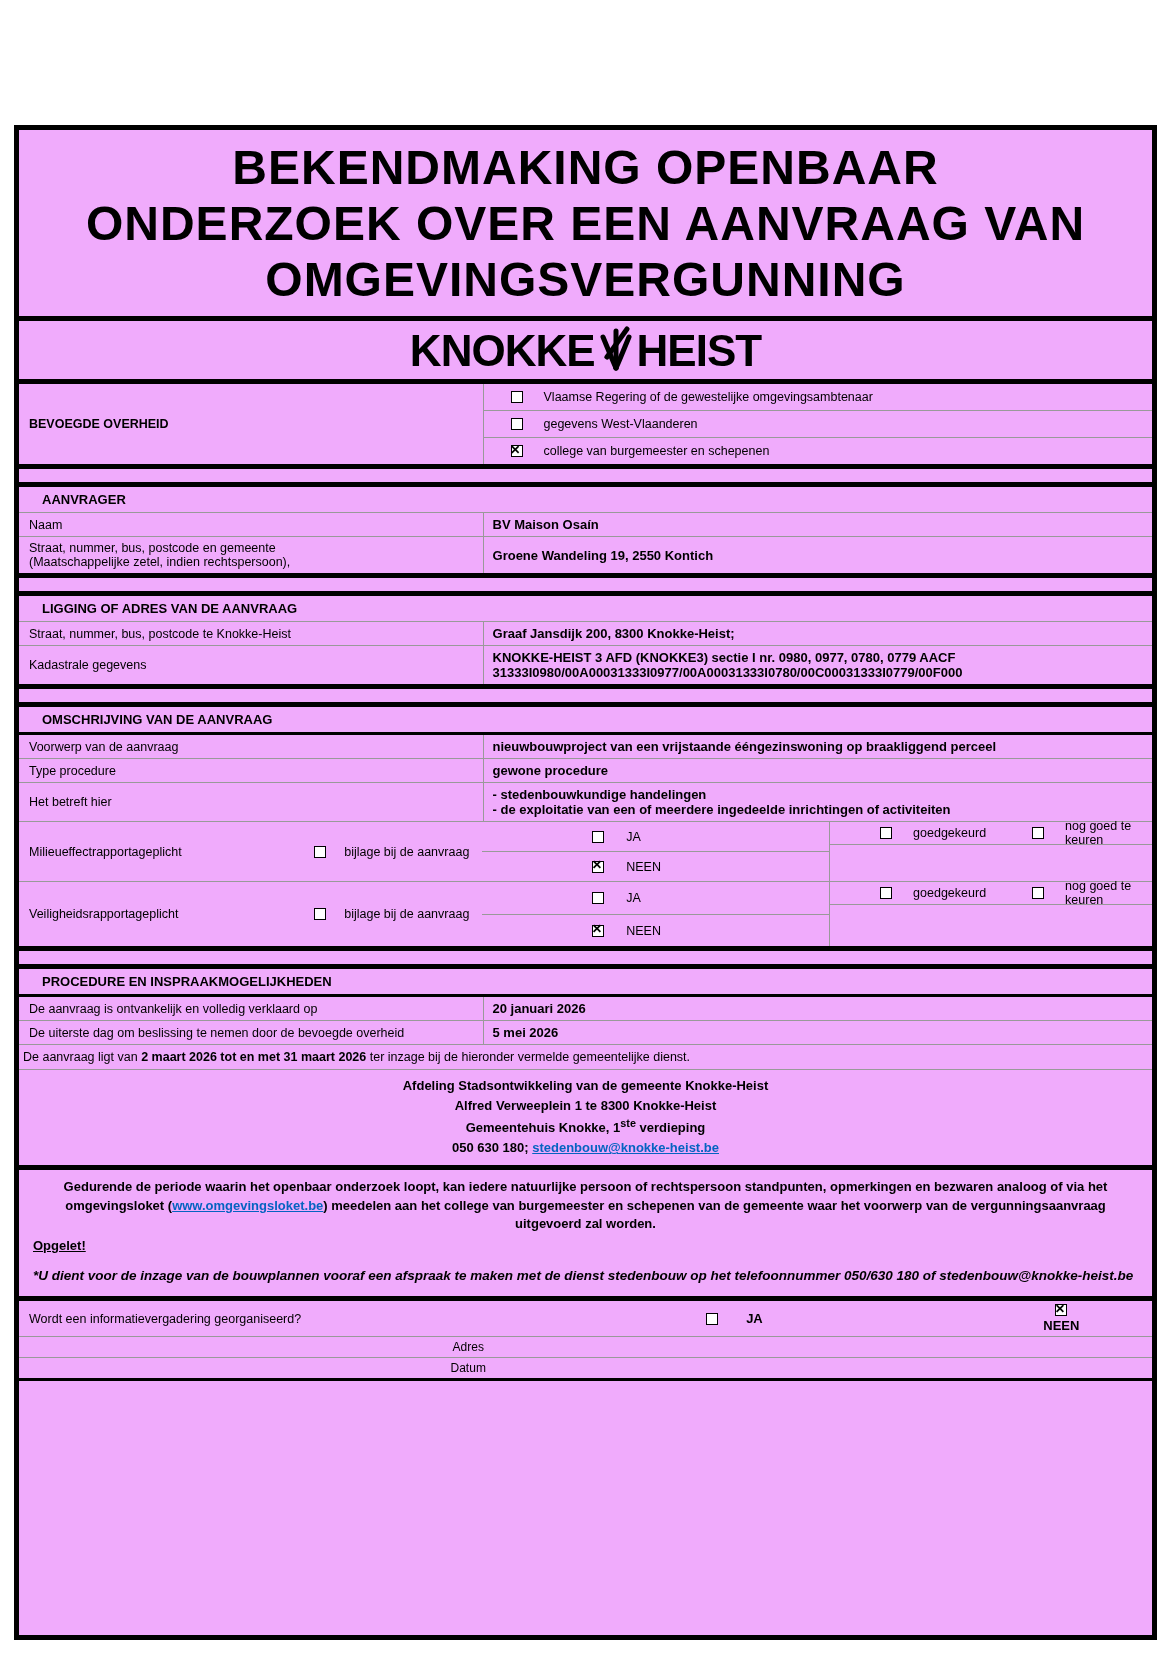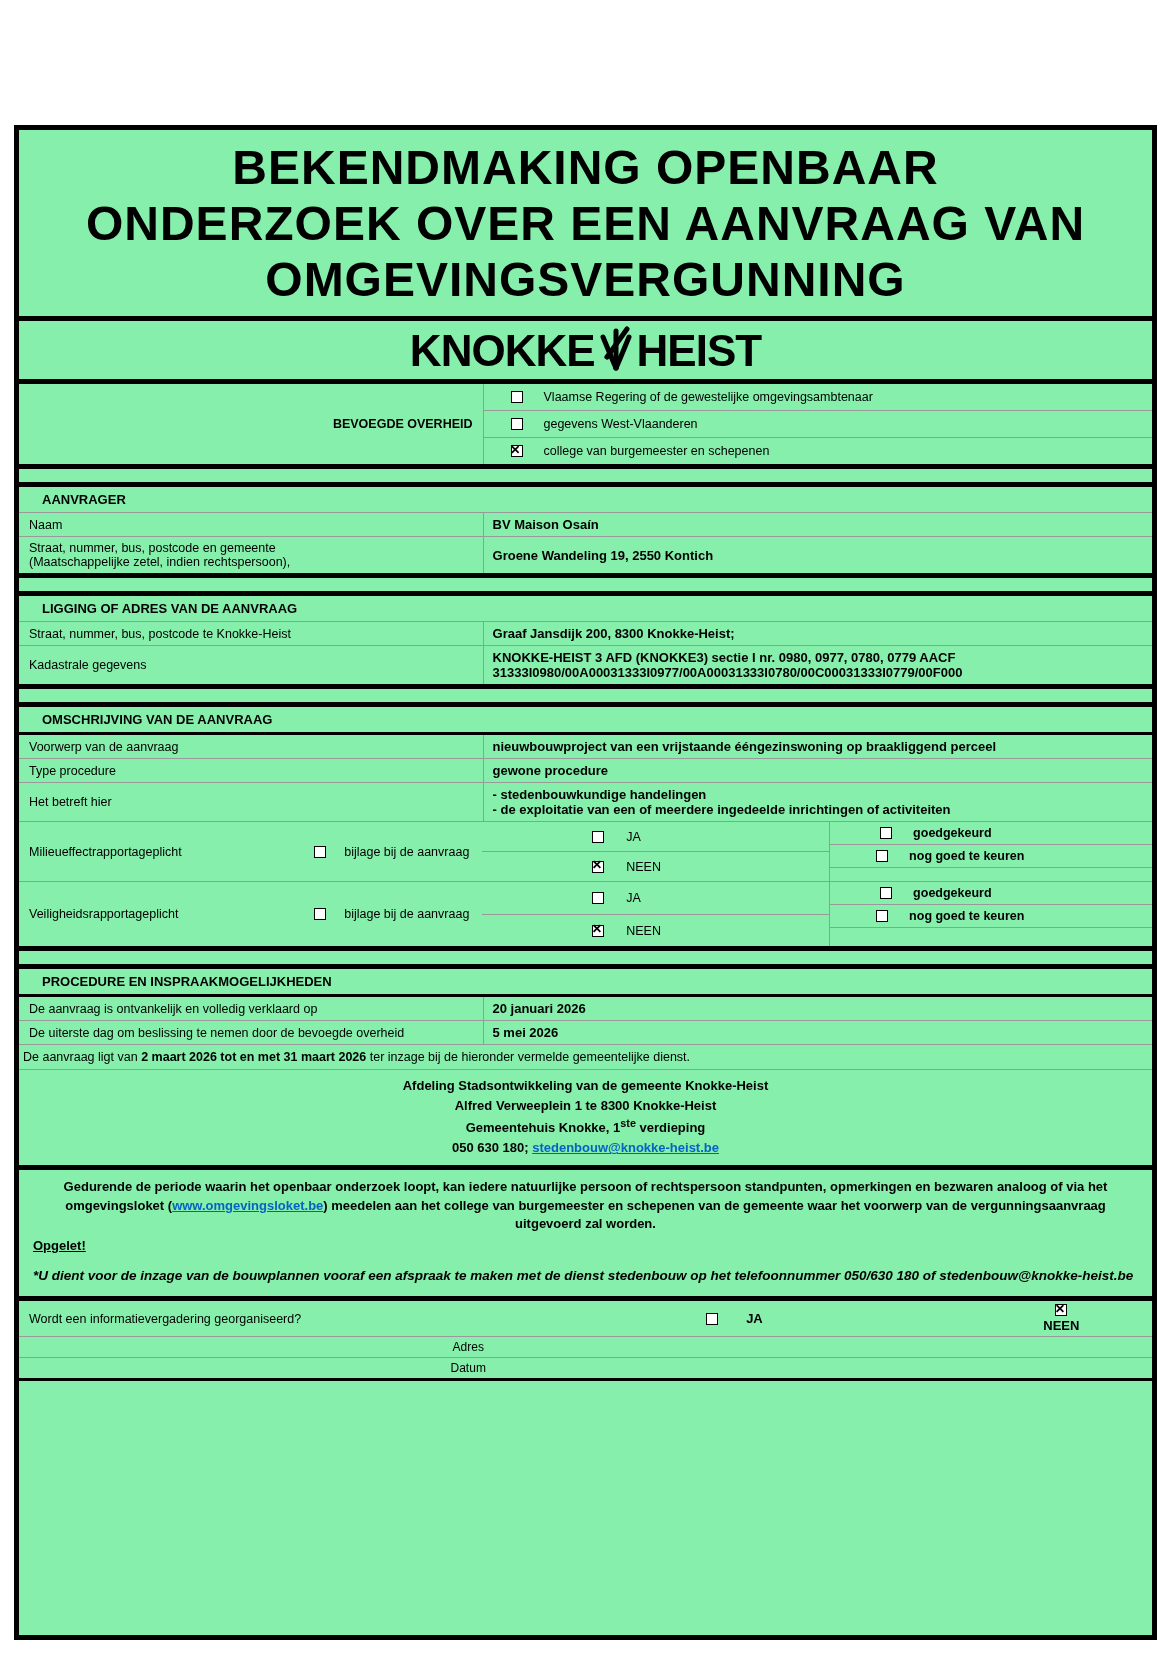--- a/index.html
+++ b/index.html
@@ -1,19 +1,19 @@
 <!DOCTYPE html>
 <html><head>
 <meta charset="utf-8">
 <style>
   html,body{margin:0;padding:0;background:#fff;}
   body{font-family:"Liberation Sans",sans-serif;color:#000;}
   .page{position:relative;width:1169px;height:1654px;background:#fff;overflow:hidden;}
   .form{position:absolute;left:14px;top:125px;width:1143px;height:1515px;border:5px solid #000;
-        box-sizing:border-box;display:flex;flex-direction:column;background:#86efac;}
+        box-sizing:border-box;display:flex;flex-direction:column;background:#f0abfc;}
 
   
   .title-block{border-bottom:5px solid #000;text-align:center;padding:10px 6px 8px;}
   .title-line{font-size:48px;font-weight:bold;line-height:1.17;letter-spacing:1px;}
 
   
   .logo-block{border-bottom:5px solid #000;display:flex;align-items:center;justify-content:center;padding:5px 0 3px;}
   .logo-text{font-size:44px;font-weight:900;letter-spacing:-1px;}
   .logo-mark{margin:0 3px;display:inline-block;}
 
@@ -40,21 +40,21 @@
 
   
   .rapp-row{display:flex;min-height:59px;border-top:1px solid #999;}
   .rapp-label{width:25%;display:flex;align-items:center;padding-left:10px;font-size:12.5px;box-sizing:border-box;}
   .rapp-bijlage{width:180px;display:flex;align-items:center;box-sizing:border-box;padding-left:12px;}
   .rapp-bijlage .opt-label{margin-left:18px;font-size:12.5px;}
   .rapp-janeen{flex:1;display:flex;flex-direction:column;}
   .jn-top,.jn-bot{flex:1;display:flex;align-items:center;padding-left:110px;}
   .jn-top{border-bottom:1px solid #999;}
   .jn-label{margin-left:22px;font-size:12.5px;}
-  .rapp-right{width:28.5%;border-left:1px solid #999;display:flex;flex-direction:column;box-sizing:border-box;font-weight:bold;}
+  .rapp-right{width:28.5%;border-left:1px solid #999;display:flex;flex-direction:row;box-sizing:border-box;}
   .rr-cell{height:22px;display:flex;align-items:center;padding-left:50px;border-bottom:1px solid #999;}
   .rr-cell .opt-label{margin-left:21px;font-size:12.5px;}
   .rr-rest{flex:1;}
 
   
   .inzage-row{border-top:1px solid #999;font-size:12.5px;padding:5px 4px;}
   .dienst-block{border-top:1px solid #999;text-align:center;font-weight:bold;font-size:13px;line-height:1.5;padding:6px 4px 7px;}
   a.doc-link{color:#0563C1;text-decoration:underline;}
   .bezwaar-block{border-top:5px solid #000;padding:8px 14px 9px;}
   .bezwaar-text{text-align:center;font-weight:bold;font-size:13px;line-height:1.45;}
@@ -95,21 +95,21 @@
             <path d="M31 11 C26 23 22 33 18 42"></path>
             <path d="M29 3 L9 31"></path>
           </g>
         </svg>
       </span>
       <span class="logo-text">HEIST</span>
     </div>
 
     <div class="section">
       <div class="row">
-        <div class="lbl-cell" style="font-weight:bold;text-align:right;">BEVOEGDE OVERHEID</div>
+        <div class="lbl-cell" style="font-weight:bold;">BEVOEGDE OVERHEID</div>
         <div class="opt-col">
           <div class="opt-row">
             <span class="cb" data-checked="false"></span>
             <span class="opt-label">Vlaamse Regering of de gewestelijke omgevingsambtenaar</span>
           </div>
           <div class="opt-row">
             <span class="cb" data-checked="false"></span>
             <span class="opt-label">gegevens West-Vlaanderen</span>
           </div>
           <div class="opt-row">

